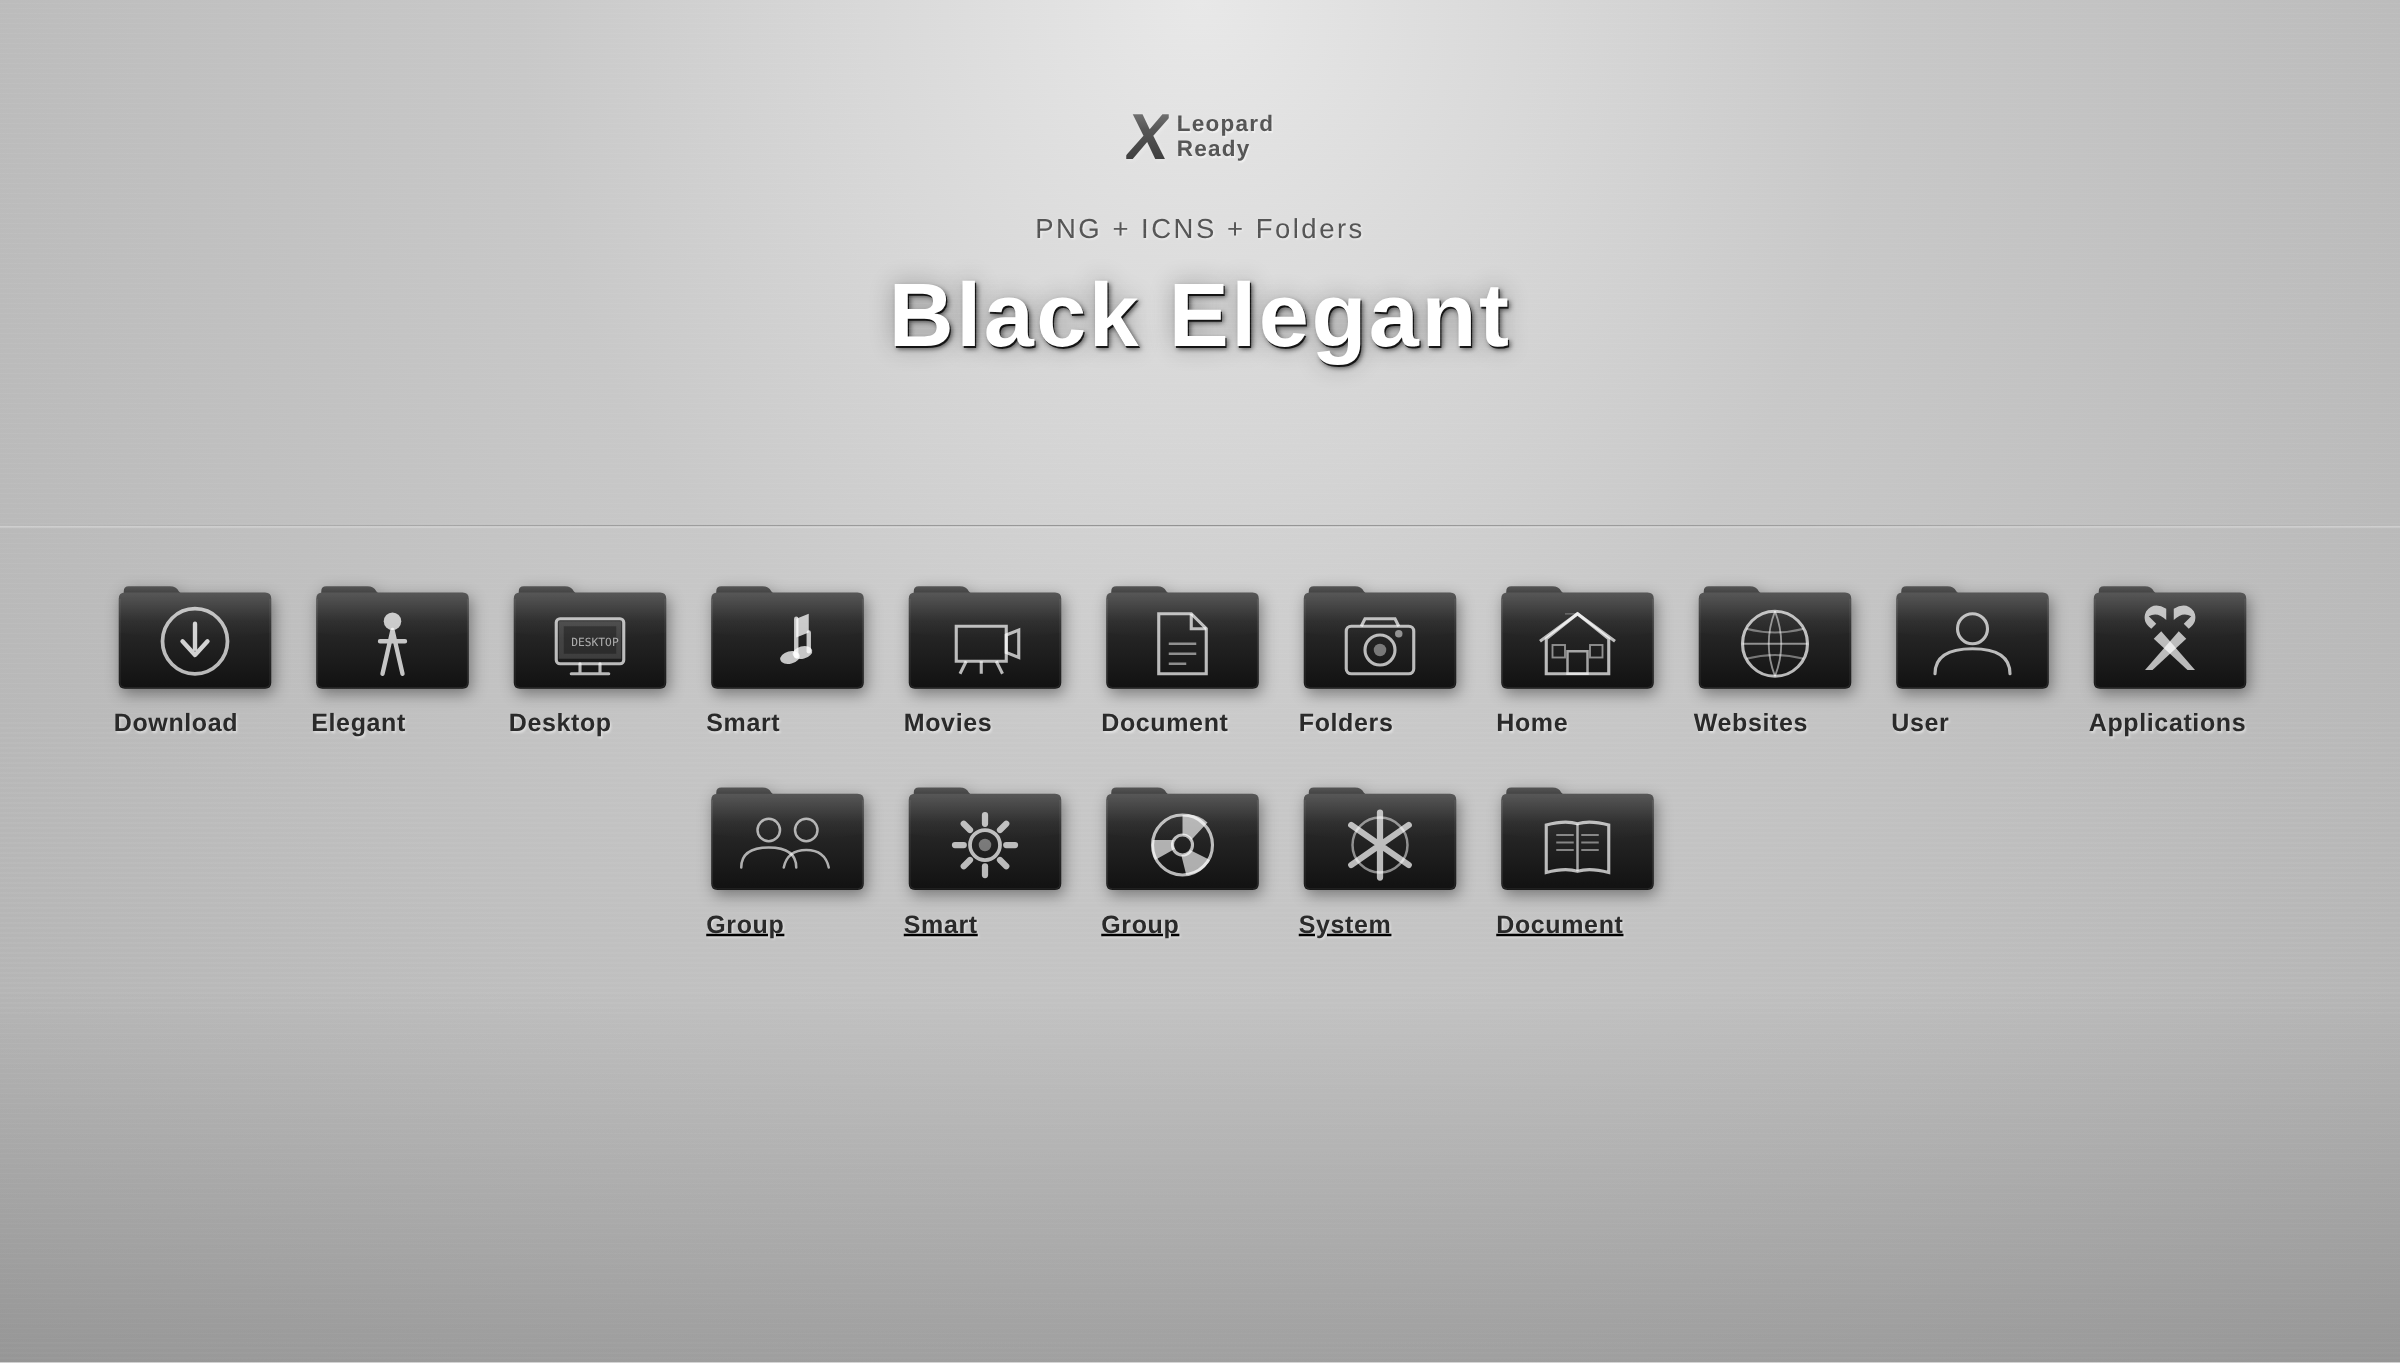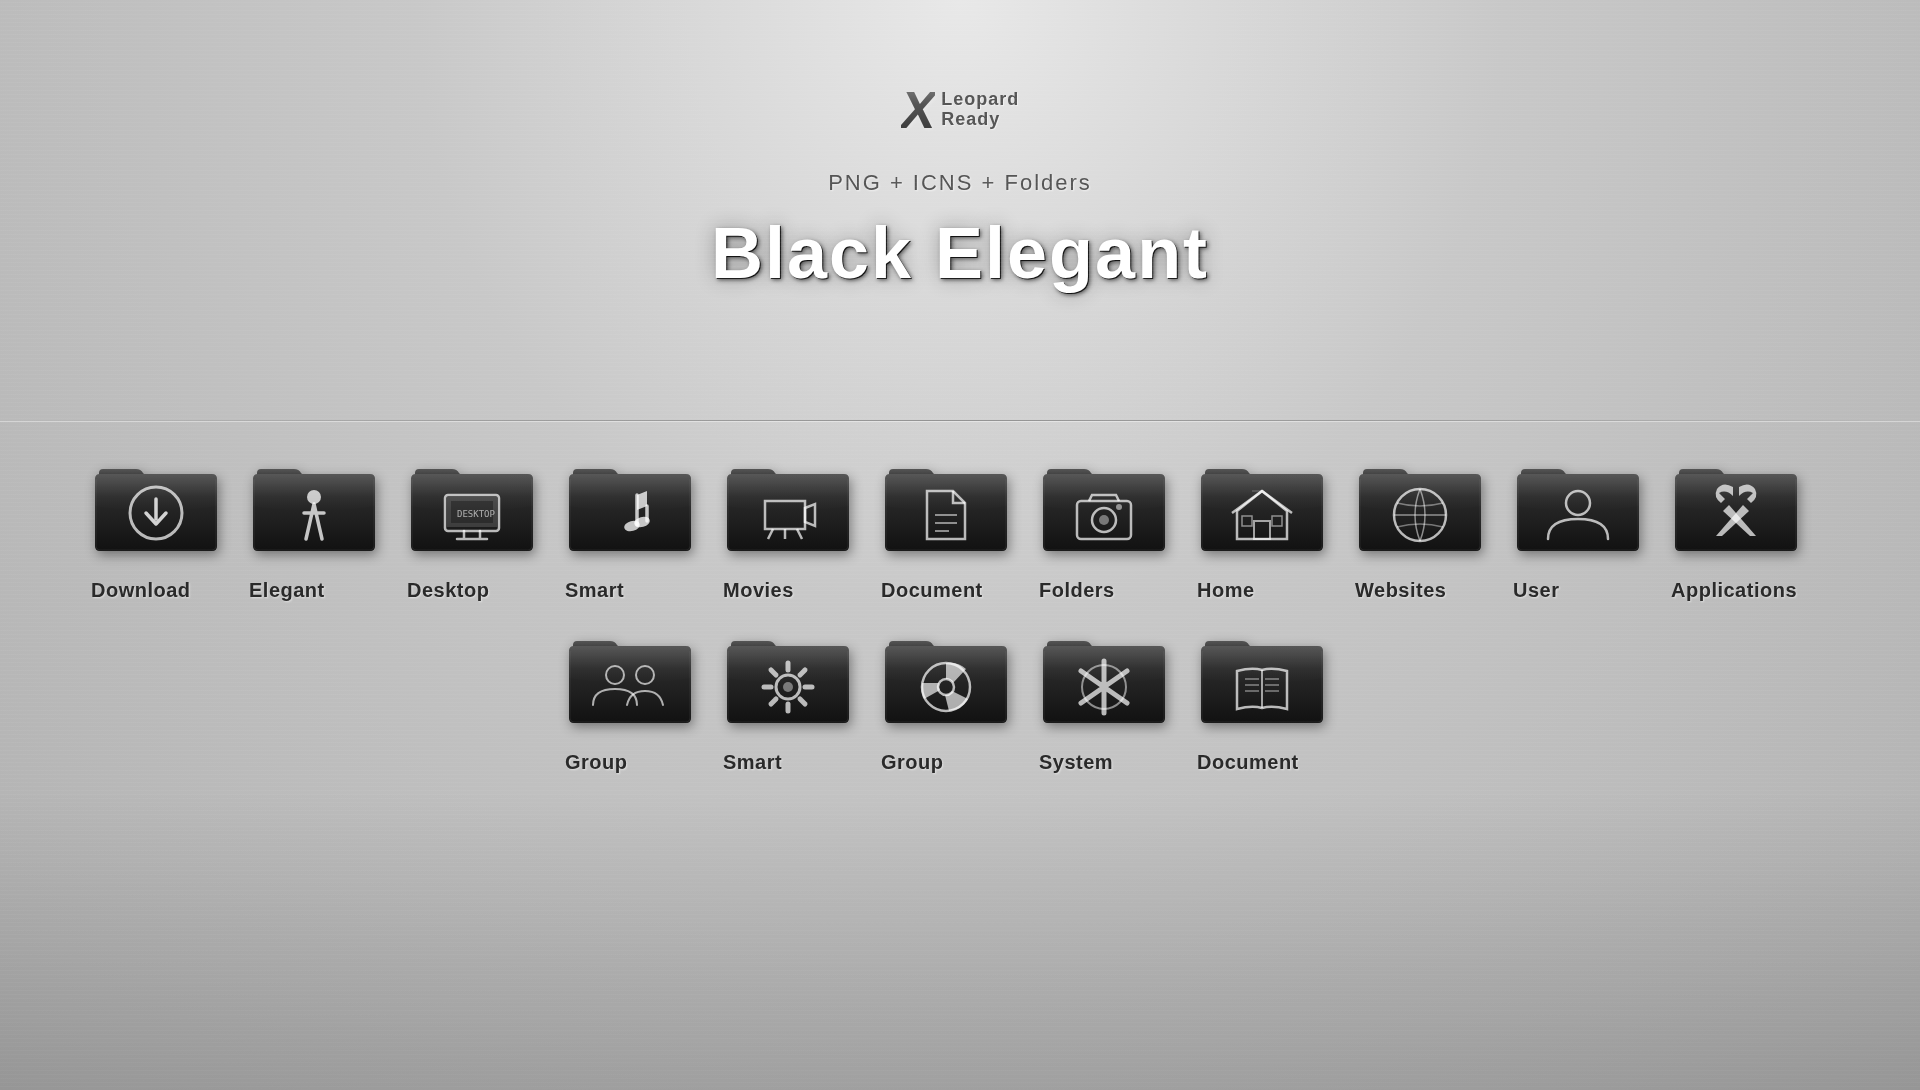--- a/index.html
+++ b/index.html
@@ -139,33 +139,33 @@
       transition: filter 0.2s;
     }
 
     .icon-label {
       font-size: 20px;
       font-weight: 600;
       color: #2a2a2a;
       text-shadow: 1px 1px 2px rgba(255,255,255,0.5);
       text-align: center;
       letter-spacing: 0.5px;
-      margin-top: 11px;
     }
 
     
     svg.folder {
       width: 130px;
       height: 110px;
       filter: drop-shadow(2px 4px 6px rgba(0,0,0,0.4));
     }
 
     
     .icons-row-2 {
       margin-top: 10px;
+      text-decoration: underline;
     }
   </style>
 </head>
 <body>
 
 <div class="header">
   <div class="logo-area">
     <span class="logo-x">X</span>
     <div class="logo-text">
       <span>Leopard</span>

